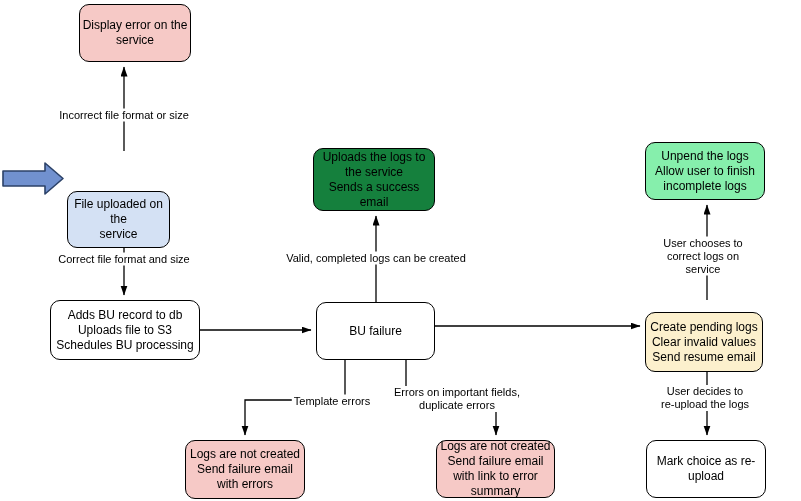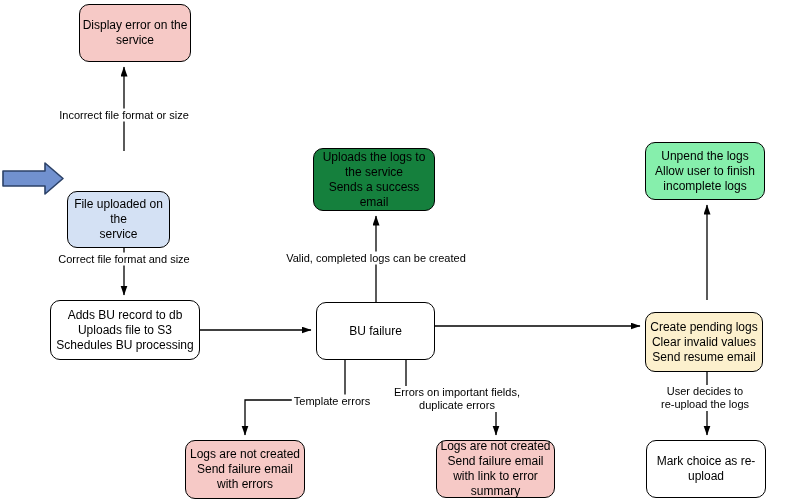--- a/index.html
+++ b/index.html
@@ -120,16 +120,17 @@
   <div class="edge-label" style="left:124px; top:259px;">Correct file format and size</div>
 
   <div class="edge-label" style="left:376px; top:258px;">Valid, completed logs can be created</div>
 
 
   <div class="edge-label" style="left:332px; top:401px;">Template errors</div>
 
   <div class="edge-label" style="left:457px; top:399px;">Errors on important fields,
 duplicate errors</div>
 
+  <div class="edge-label" style="left:703px; top:256px;">User chooses to correct logs on service</div>
 
   <div class="edge-label" style="left:705px; top:398px;">User decides to re-upload the logs</div>
 
 </div>
 
 </body></html>

